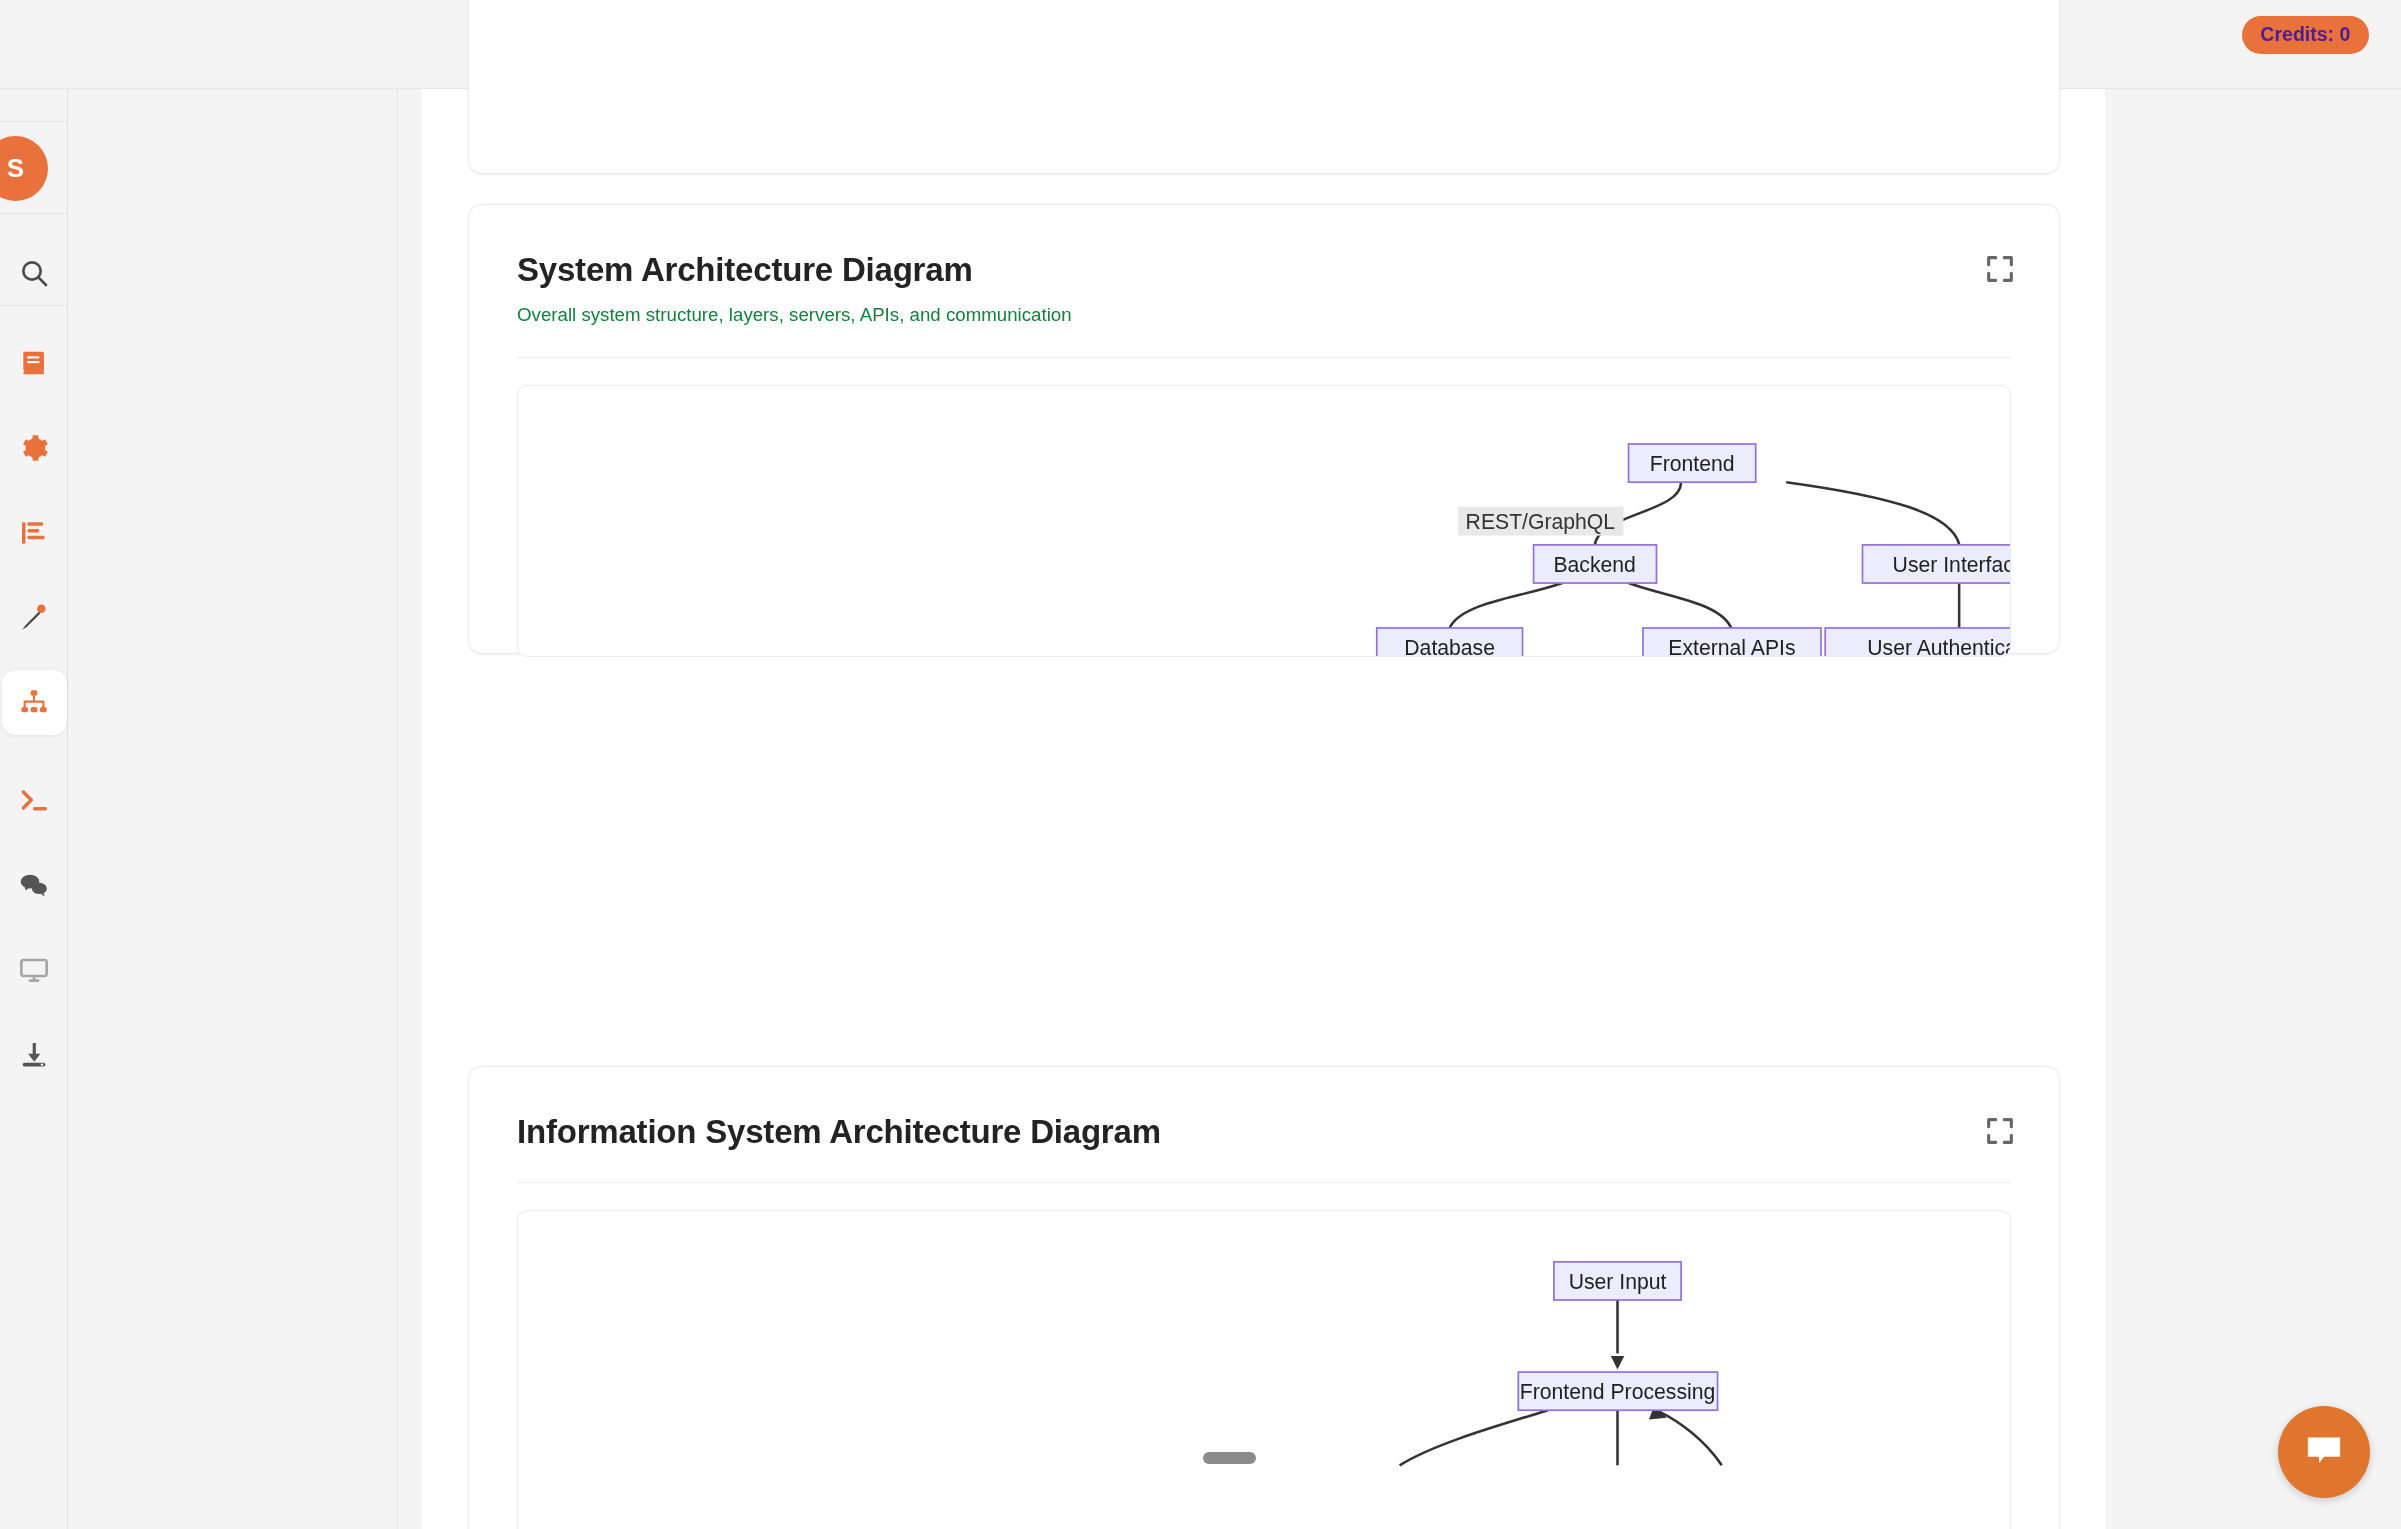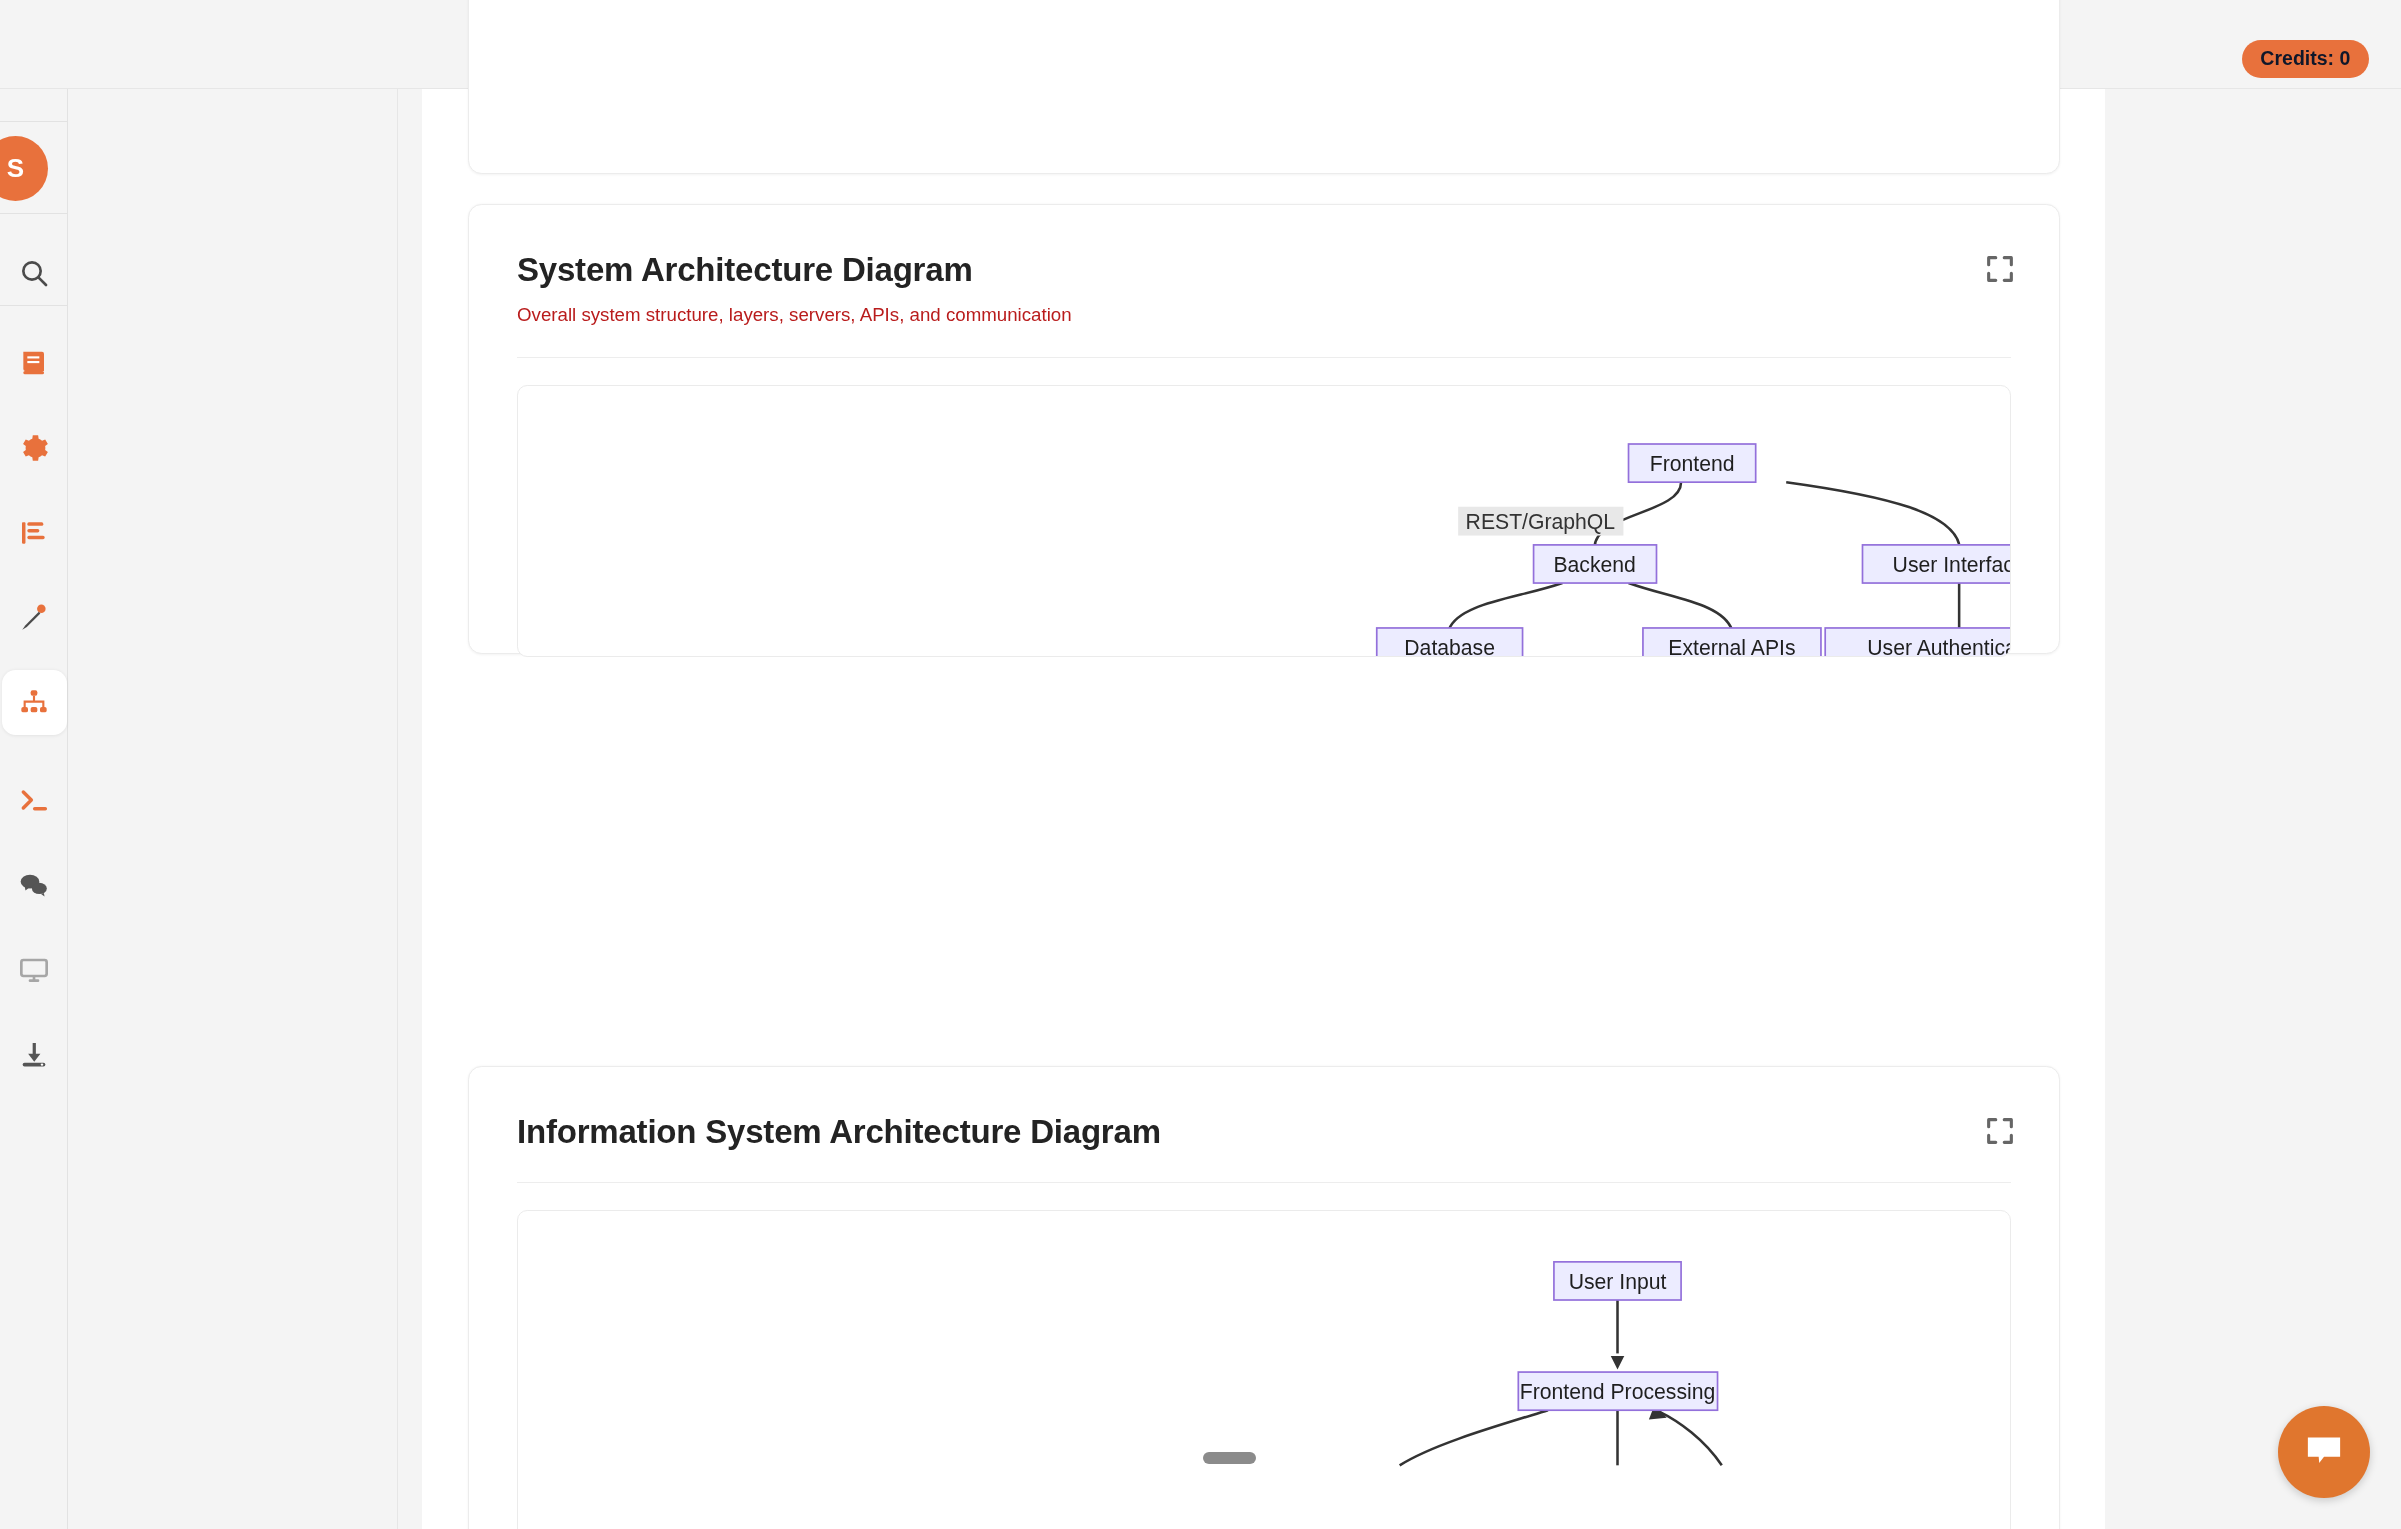--- a/index.html
+++ b/index.html
@@ -17,22 +17,22 @@
     background: #f4f4f4;
     border-bottom: 0.8px solid #e6e6e6;
     display: flex; align-items: center; justify-content: center;
   }
   .brand {
     font-size: 31px; font-weight: bold; color: #2b2b2b;
     letter-spacing: 0.2px;
   }
   .brand .dot { color: #e8713c; }
   .credits {
-    position: absolute; right: 32px; top: 40px;
-    background: #e8713c; color: #0f172a;
+    position: absolute; right: 32px; top: 16px;
+    background: #e8713c; color: #4c1d95;
     font-size: 19.5px; font-weight: bold;
     padding: 9.3px 18.7px; border-radius: 19px;
     line-height: 1;
   }
 
   
   .rail {
     position: absolute; left: 0; top: 89px;
     width: 68px; height: 1440px;
     background: #f4f4f4;
@@ -73,21 +73,21 @@
 
   .card {
     position: absolute; left: 46px; width: 1592px;
     background: #ffffff;
     border: 0.8px solid #ececec;
     border-radius: 13.6px;
     box-shadow: 0 0.8px 2.5px rgba(0,0,0,.05);
   }
   .card-head { position: relative; padding: 46px 48px 0 48px; }
   .card-title { font-size: 33px; font-weight: bold; color: #232323; letter-spacing: -0.2px; }
-  .card-sub { font-size: 18.7px; color: #b91c1c; margin-top: 15.3px; }
+  .card-sub { font-size: 18.7px; color: #15803d; margin-top: 15.3px; }
   .card-rule { height: 0.8px; background: #ededed; margin: 31px 0 0 0; }
   .expand-btn {
     position: absolute; right: 42px; top: 47px;
     width: 34px; height: 34px;
   }
   .diagram-box {
     margin: 27px 48px 34px 48px;
     border: 0.8px solid #ebebeb;
     border-radius: 10.2px;
     background: #fff;

